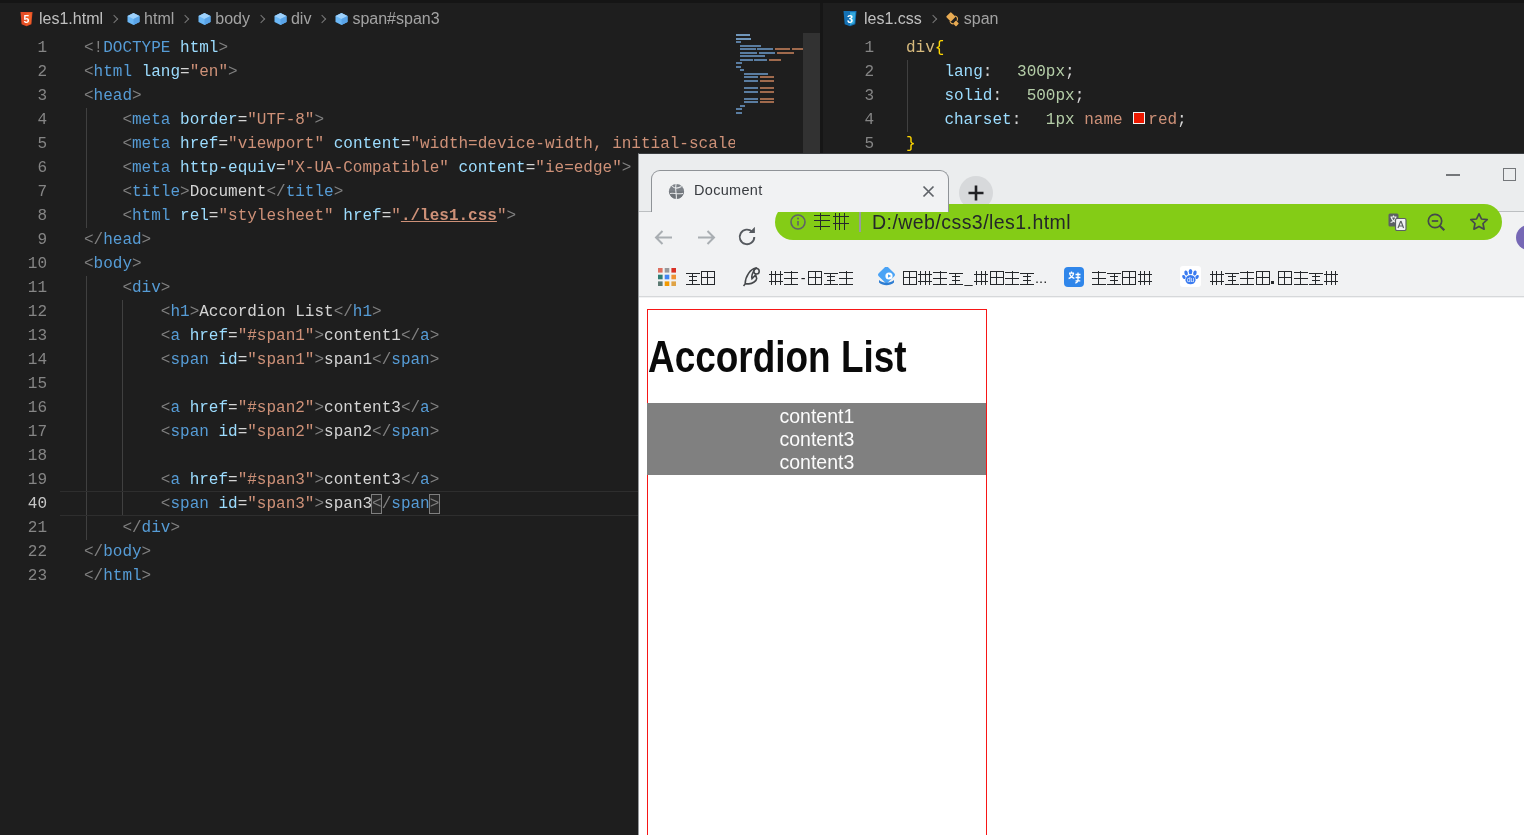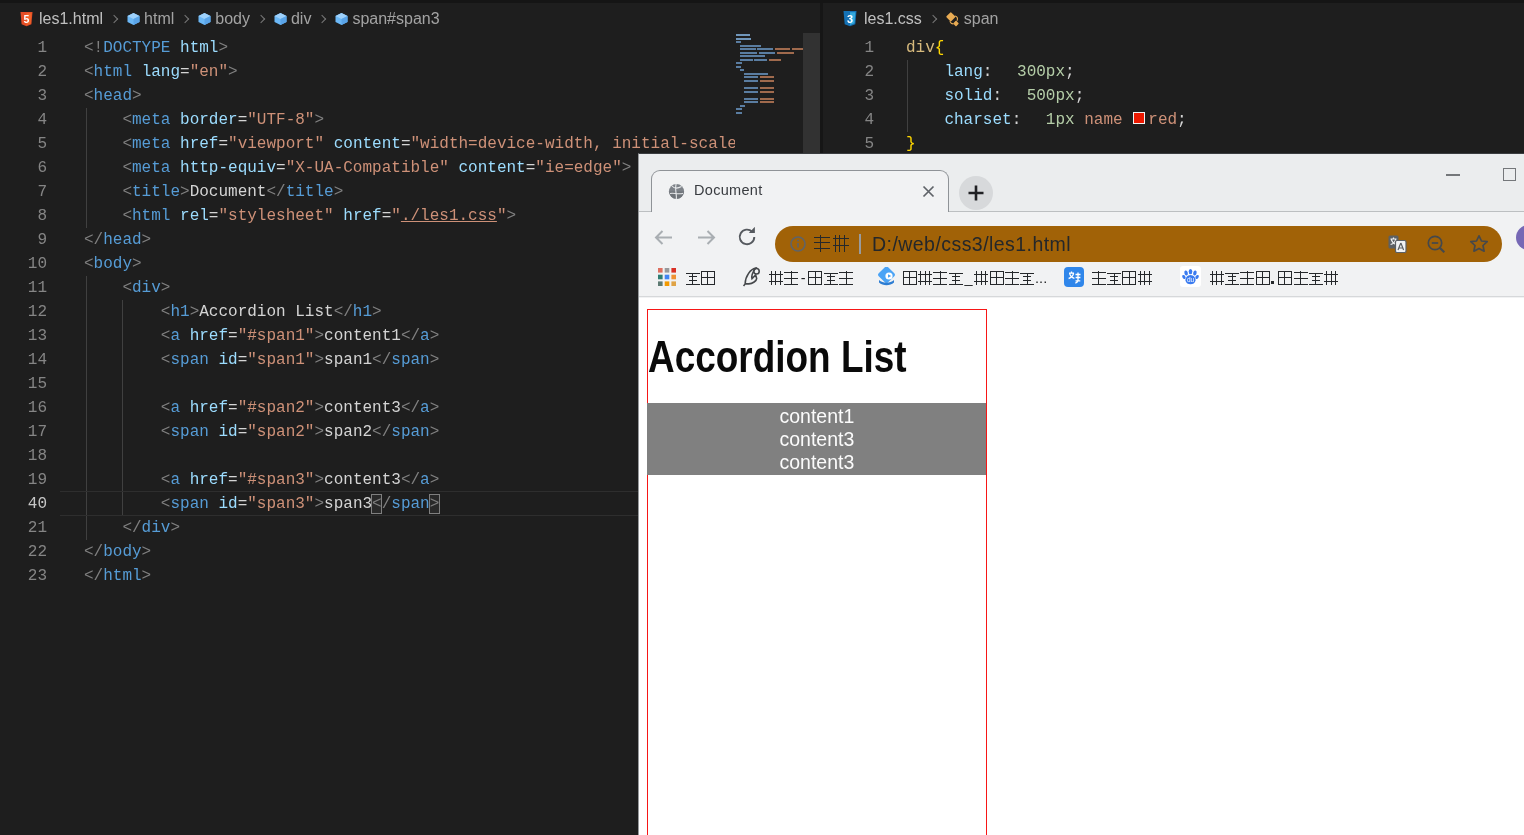--- a/index.html
+++ b/index.html
@@ -18,42 +18,42 @@
   color:#a3a3a3; font-size:16px; white-space:pre; }
 .bc .fn { color:#c0c0c0;text-align:center; }
 .chev { display:inline-block; width:6px; height:6px; border-top:1.5px solid #787878;
   border-right:1.5px solid #787878; transform:rotate(45deg); margin:0 9px 0 8px; }
 .mono, pre.code { font-family:"Liberation Mono", monospace; font-size:16px; line-height:24px; }
 pre.code { position:absolute; top:36px; white-space:pre; color:#d4d4d4; }
 .lnums { position:absolute; top:36px; text-align:right; color:#858585;
   font-family:"Liberation Mono", monospace; font-size:16px; line-height:24px; white-space:pre; }
 .p { color:#808080; } .t { color:#569cd6; } .a { color:#9cdcfe; } .s { color:#ce9178; }
 .w { color:#d4d4d4; } .n { color:#b5cea8;margin-left:15px; } .sel { color:#d7ba7d; } .b1 { color:#ffd700; }
-.lnk { color:#ce9178; text-decoration:underline; }
+.lnk { color:#ce9178; text-decoration:underline;font-weight:bold; }
 .guide { position:absolute; width:1px; background:#404040; }
 .curline { position:absolute; left:60px; border-top:1px solid #2e2e2e; border-bottom:1px solid #2e2e2e; }
 .brk { position:absolute; width:11px; height:20px; border:1px solid #7f7f7f; background:rgba(120,120,120,0.12); }
 #slider { position:absolute; left:803px; top:33px; width:17px; bottom:0; background:#323232; }
 .swatch { display:inline-block; width:12px; height:12px; background:#ec1800; border:1.5px solid #f2f2f2;
   margin:0 3px 0 1px; }
 
 
 #chrome { position:absolute; left:638px; top:153px; width:900px; height:682px;
   background:#f1f2f3; border-left:1px solid #96999c; border-top:1px solid #3a3d40; }
 #tabstrip { position:absolute; left:0; top:0; right:0; height:58px; background:#ebedee; }
 #tsline { position:absolute; left:0; top:57px; right:0; height:1px; background:#bcbfc1; }
 #tab { position:absolute; left:12px; top:16px; width:298px; height:42px; background:#f1f2f3;
   border:1px solid #8f9397; border-bottom:none; border-radius:9px 9px 0 0; z-index:2; }
 #tab .title { position:absolute; left:42px; top:11px; font-size:14.5px; letter-spacing:0.3px; color:#393c40; }
 #newtab { position:absolute; left:320px; top:22px; width:34px; height:34px; border-radius:50%;
   background:#d7d9db; }
 #winmin { position:absolute; left:807px; top:20px; width:14px; height:2px; background:#74777a; }
 #winmax { position:absolute; left:864px; top:14px; width:13px; height:13px; border:1.4px solid #74777a; }
 #toolbar { position:absolute; left:0; top:58px; right:0; height:47px; background:#f1f2f3; }
-#omni { position:absolute; left:136px; top:72px; width:727px; height:36px; background:#a16207;
+#omni { position:absolute; left:136px; top:50px; width:727px; height:36px; background:#84cc16;
   border-radius:18px; z-index:1; }
 #omni .txt { position:absolute; left:97px; top:0; line-height:36px; font-size:19.5px; color:#24272a; letter-spacing:0.45px; }
 #omni .bar { position:absolute; left:84px; top:8px; width:1.5px; height:20px; background:#989b9e; }
 #avatar { position:absolute; left:877px; top:71px; width:25px; height:25px; border-radius:50%; background:#7668b5; }
 #bookbar { position:absolute; left:0; top:105px; right:0; height:38px; background:#f1f2f3;
   border-bottom:1px solid #d6d8da; }
 .bk { position:absolute; top:105px; height:38px; display:flex; align-items:center; font-size:14.5px; color:#1f2123; }
 .icon { position:absolute; }
 #content { position:absolute; left:0; top:144px; right:0; bottom:0; background:#fff; }
 #redbox { position:absolute; left:8.4px; top:10.6px; width:340px; height:545px;

